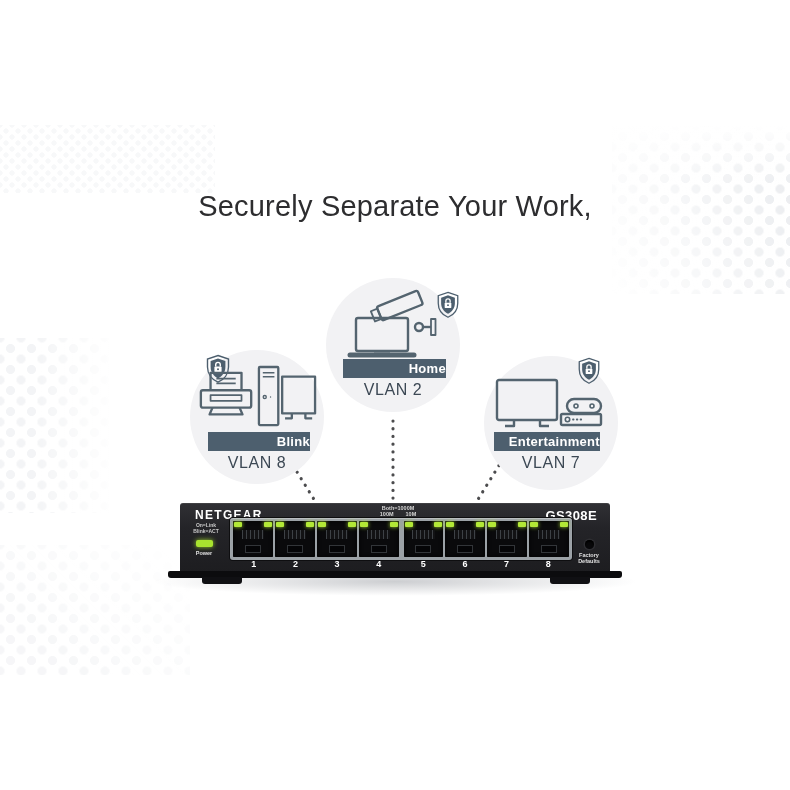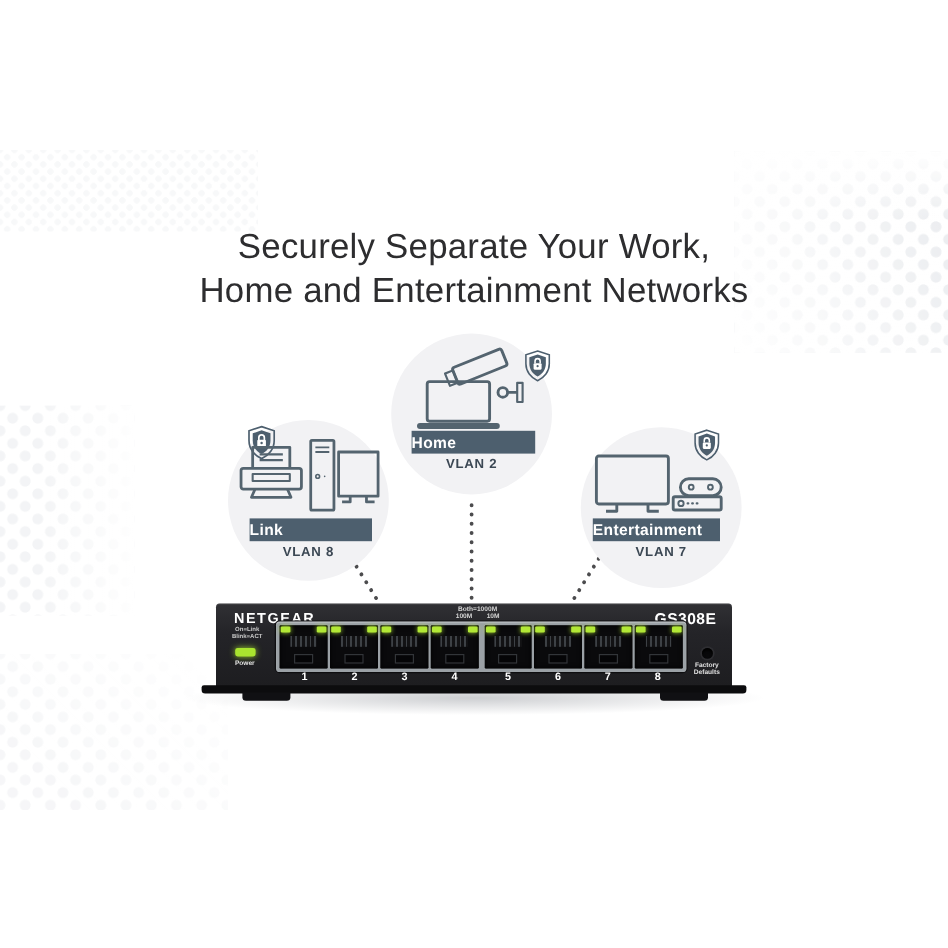--- a/index.html
+++ b/index.html
@@ -28,23 +28,23 @@
   
   .title{position:absolute;left:0;right:0;top:188px;text-align:center;
          color:#2d2d2f;font-size:29px;font-weight:300;line-height:37px;letter-spacing:.2px;}
 
   
   .bubble{position:absolute;width:134px;height:134px;border-radius:50%;background:#f2f2f4;}
   .bubble-work{left:190px;top:350px;}
   .bubble-home{left:326px;top:278px;}
   .bubble-ent{left:484px;top:356px;}
   .banner{position:absolute;height:19px;background:#4d5f6e;color:#ffffff;
-          font-size:13px;font-weight:bold;line-height:19px;text-align:left;letter-spacing:.3px;}
+          font-size:13px;font-weight:bold;line-height:19px;text-align:right;letter-spacing:.3px;}
   .vlan{position:absolute;left:0;right:0;text-align:center;color:#3c4854;
-        font-size:11px;font-weight:bold;letter-spacing:.6px;}
+        font-size:16px;font-weight:normal;letter-spacing:.6px;}
   .shield{position:absolute;}
   .devices{position:absolute;}
 
   .b-work .shield{left:14px;top:4px;width:28px;height:30px;}
   .b-work .devices{left:7px;top:15px;width:120px;height:64px;}
   .b-work .banner{left:18px;top:82px;width:102px;}
   .b-work .vlan{top:104px;}
 
   .b-home .shield{left:109px;top:13px;width:26px;height:28px;}
   .b-home .devices{left:16px;top:8px;width:100px;height:82px;}
@@ -122,21 +122,20 @@
       <path d="M14 1.5 L24.5 5 V13 C24.5 20 20 25.6 14 28.2 C8 25.6 3.5 20 3.5 13 V5 Z" fill="none" stroke="#4d5f6e" stroke-width="1.4"></path>
       <path d="M14 4.6 L21.4 7.1 V13 C21.4 18.2 18.2 22.3 14 24.4 C9.8 22.3 6.6 18.2 6.6 13 V7.1 Z" fill="#4d5f6e"></path>
       <path d="M11.7 12.6 v-1.9 a2.3 2.3 0 0 1 4.6 0 v1.9" fill="none" stroke="#ffffff" stroke-width="1.4"></path>
       <rect x="10.4" y="12.5" width="7.2" height="5.8" rx="1" fill="#ffffff"></rect>
       <circle cx="14" cy="15.2" r="1" fill="#4d5f6e"></circle>
     </symbol>
   </svg>
 
   <div class="title">
     <div>Securely Separate Your Work,</div>
-    <div>Home and Entertainment Networks</div>
   </div>
 
   <svg class="connectors" viewBox="0 0 790 790">
     <g stroke="#4c4c4e" stroke-width="3.2" stroke-linecap="round" stroke-dasharray="0.1 7.6" fill="none">
       <path d="M289 459 L315 501"></path>
       <path d="M393 421 L393 501"></path>
       <path d="M503 459 L477 501"></path>
     </g>
   </svg>
 
@@ -158,21 +157,21 @@
           <path d="M68 8 H80 M68 12 H80" stroke-width="1.6"></path>
           <circle cx="70" cy="33" r="1.6" stroke-width="1.4"></circle>
           <circle cx="76" cy="33" r=".7" fill="#54646f" stroke="none"></circle>
         </g>
         <g>
           <rect x="88" y="12" width="34" height="38"></rect>
           <path d="M98 50 v5 h-7 M112 50 v5 h7"></path>
         </g>
       </g>
     </svg>
-    <div class="banner">Link</div>
+    <div class="banner">Blink</div>
     <div class="vlan">VLAN 8</div>
   </div>
 
   <div class="bubble bubble-home b-home">
     <svg class="shield" viewBox="0 0 28 30">
         <use href="#sym-shield"></use>
       </svg>
     <svg class="devices" viewBox="0 0 100 82">
       <g fill="none" stroke="#54646f" stroke-width="2.4" stroke-linejoin="round">
         <g>

